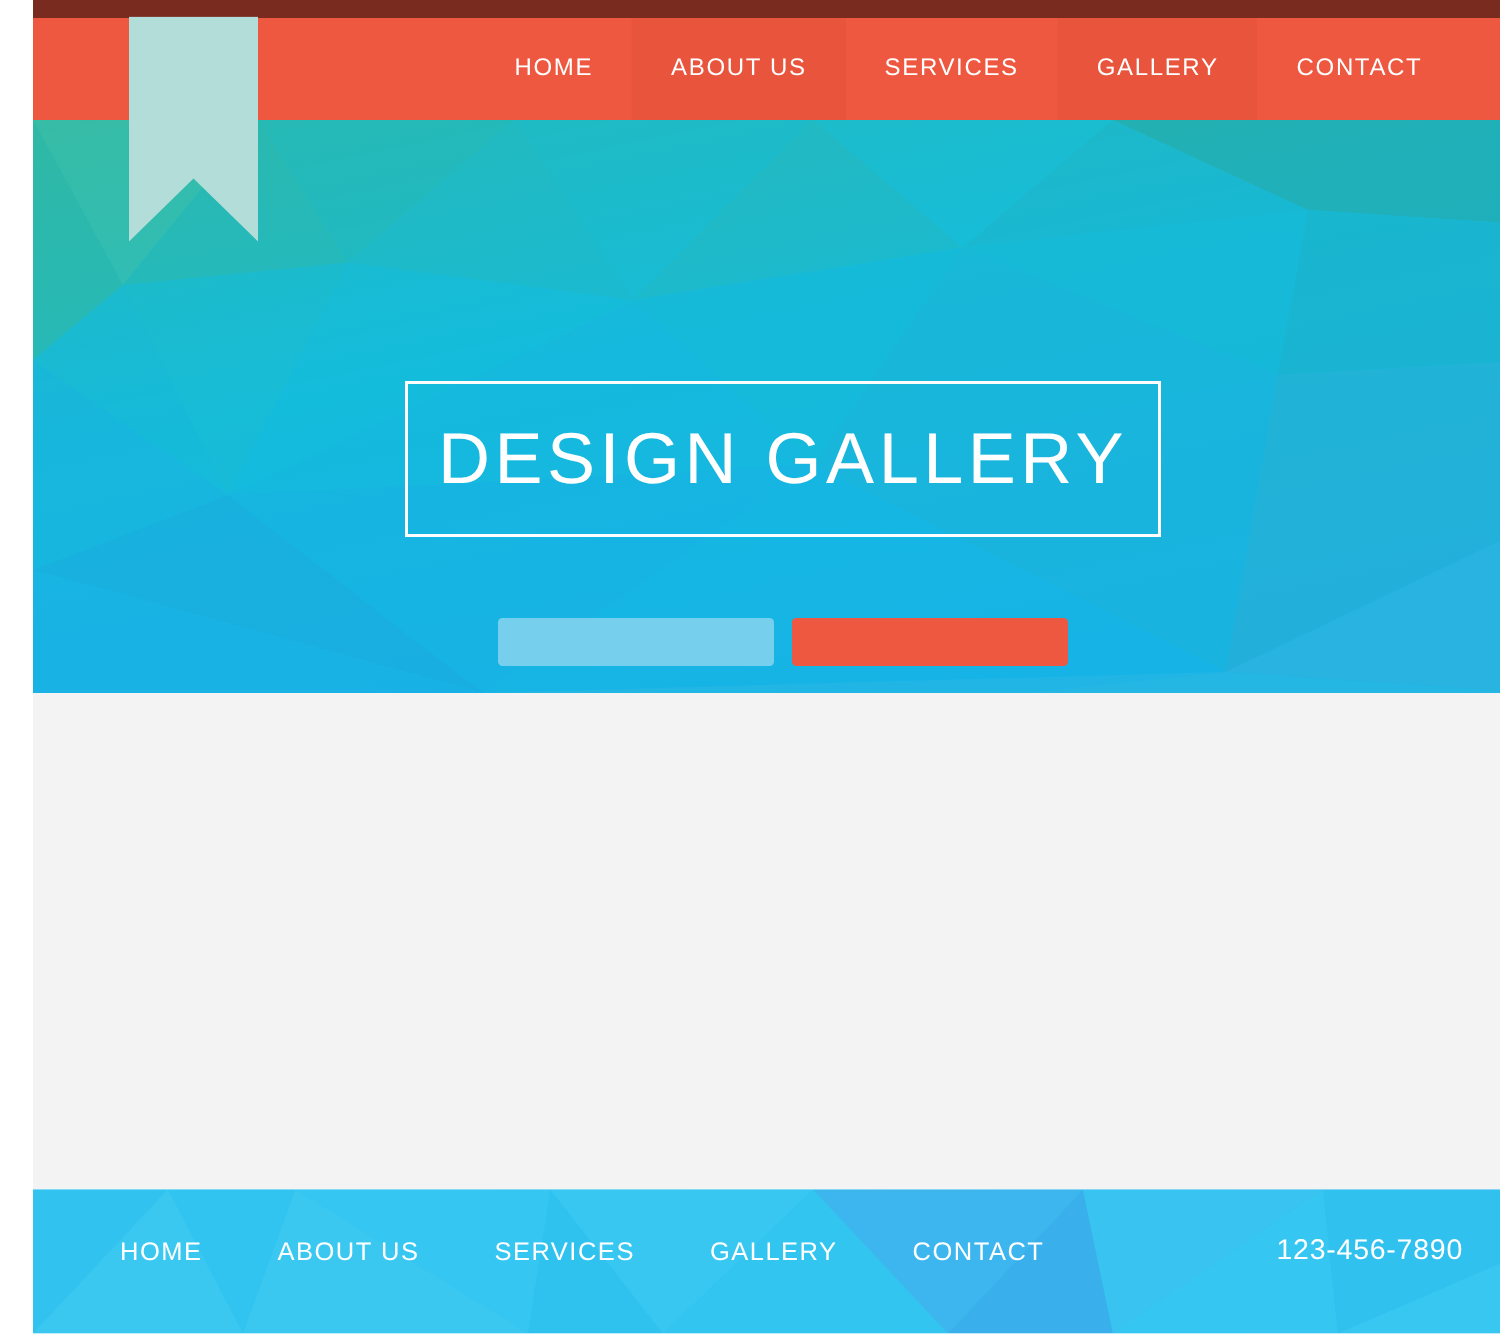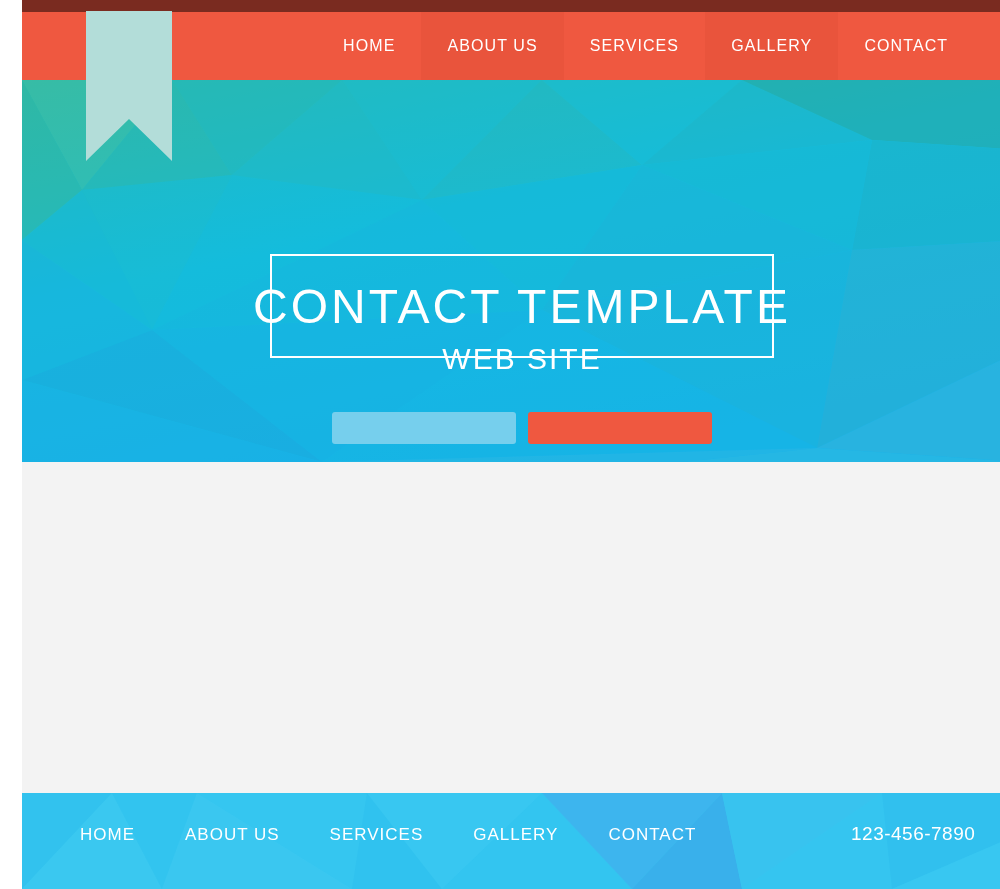--- a/index.html
+++ b/index.html
@@ -171,24 +171,21 @@
         <polygon points="520,230 830,170 795,368" fill="#1ab4d8"></polygon>
         <polygon points="300,382 520,230 795,368" fill="#15b6e4"></polygon>
         <polygon points="830,170 1000,160 1000,270 795,368" fill="#2cb0cd"></polygon>
         <polygon points="795,368 1000,270 1000,382" fill="#38b5d8"></polygon>
         <polygon points="300,382 795,368 660,382" fill="#2bb9e2"></polygon>
         <polygon points="795,368 1000,382 660,382" fill="#32bce0"></polygon>
       </g>
     </svg>
 
     <div class="hero-title-box">
-      <span class="hero-title">CONTACT TEMPLATE</span>
-    </div>
-    <div class="hero-sub-wrap">
-      <span class="hero-sub">WEB SITE</span>
+      <span class="hero-title">DESIGN GALLERY</span>
     </div>
 
     <div class="hero-btns">
       <div class="hero-btn blue"></div>
       <div class="hero-btn red"></div>
     </div>
 
   </section>
 
   <section class="team">

